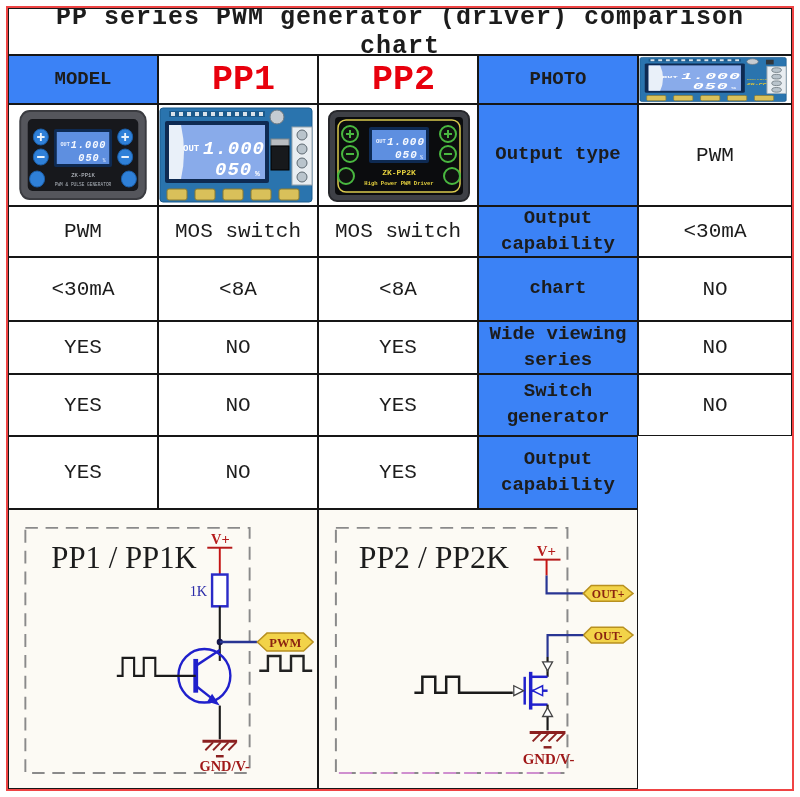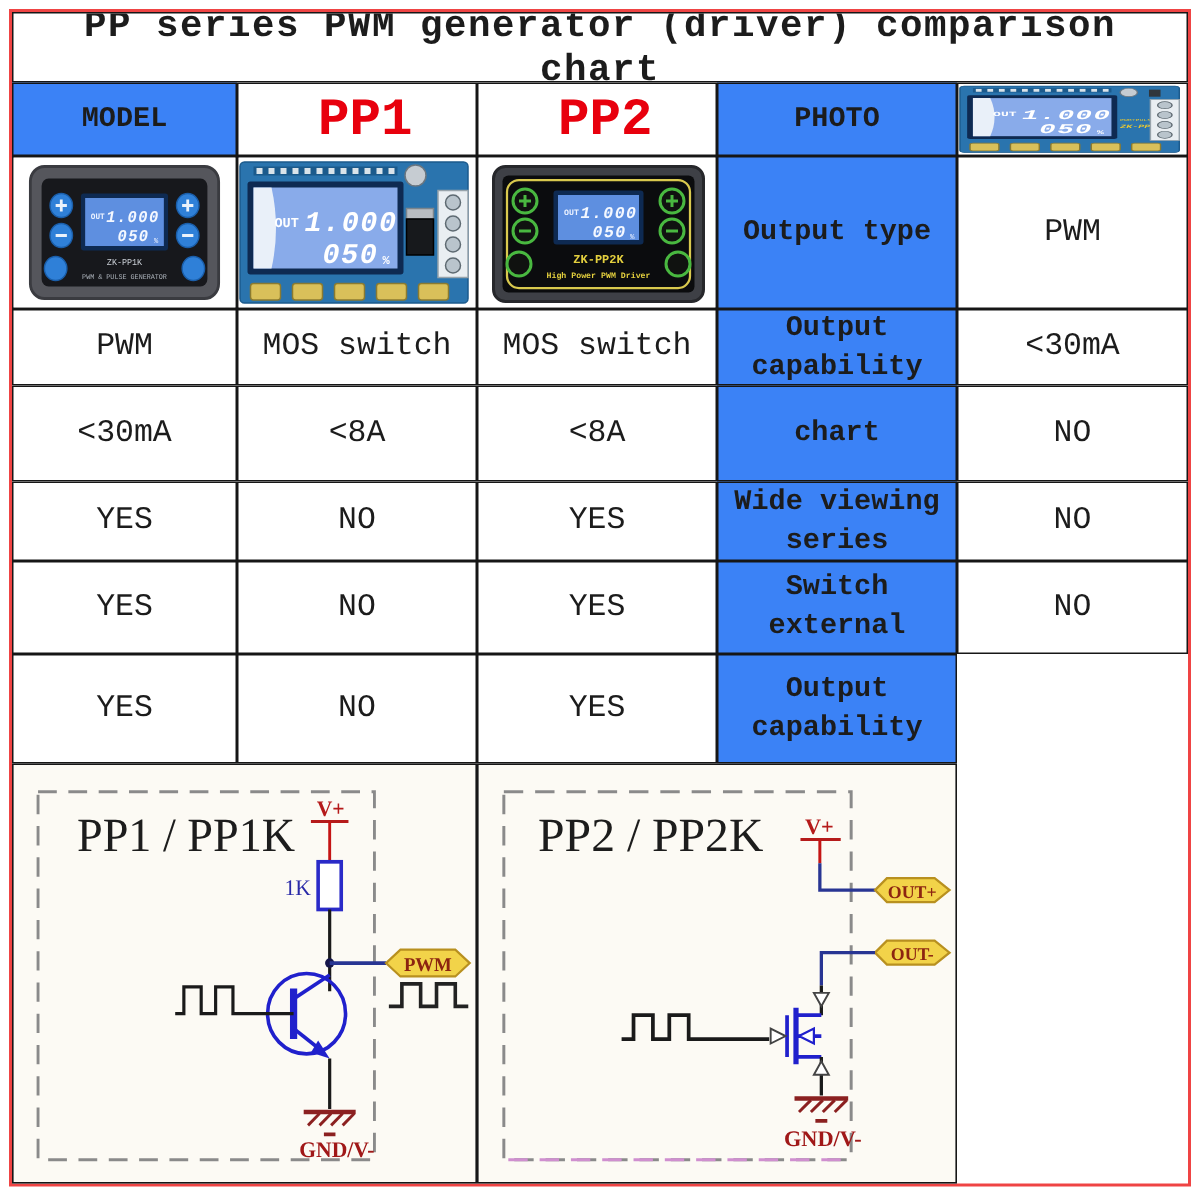--- a/index.html
+++ b/index.html
@@ -9,21 +9,21 @@
         grid-template-columns:150px 160px 160px 160px 154px;
         grid-template-rows:47px 49px 102px 51px 64px 53px 62px 73px 280px;}
   .cell{border:1px solid #161616;display:flex;align-items:center;justify-content:center;
         text-align:center;background:#fff;box-sizing:border-box;overflow:hidden;}
   .hdr{background:#3b82f6;font-weight:bold;font-size:19px;line-height:1.35;padding:0 2px;}
   .title-cell{grid-column:1/6;font-size:25px;font-weight:600;letter-spacing:1px;}
   .model{color:#e8000d;font-size:35px;font-weight:bold;padding-left:11px;}
   .val{font-size:21px;}
   .photo-cell{padding:0;}
   .photo-cell svg{display:block;width:100%;height:100%;}
-  .diagram{background:#a3a3a3;padding:0;}
+  .diagram{background:#a16207;padding:0;}
   .diagram svg{display:block;width:100%;height:100%;}
   .span2{grid-column:span 2;}
   .seg{font-style:italic;letter-spacing:1px;}
 </style>
 </head>
 <body>
 
 <div class="wrap">
 
   <div class="cell title-cell">PP series PWM generator (driver) comparison chart</div>
@@ -215,21 +215,21 @@
   <div class="cell val">YES</div>
   <div class="cell val">NO</div>
   <div class="cell val">YES</div>
 
   <div class="cell hdr">Wide viewing series</div>
   <div class="cell val">NO</div>
   <div class="cell val">YES</div>
   <div class="cell val">NO</div>
   <div class="cell val">YES</div>
 
-  <div class="cell hdr">Switch external</div>
+  <div class="cell hdr">Switch generator</div>
   <div class="cell val">NO</div>
   <div class="cell val">YES</div>
   <div class="cell val">NO</div>
   <div class="cell val">YES</div>
 
   <div class="cell hdr">Output capability</div>
 
   <div class="cell diagram span2">
     <svg viewBox="0 0 320 280" preserveAspectRatio="none">
       <rect x="0" y="0" width="320" height="280" fill="#fcfaf4"></rect>

